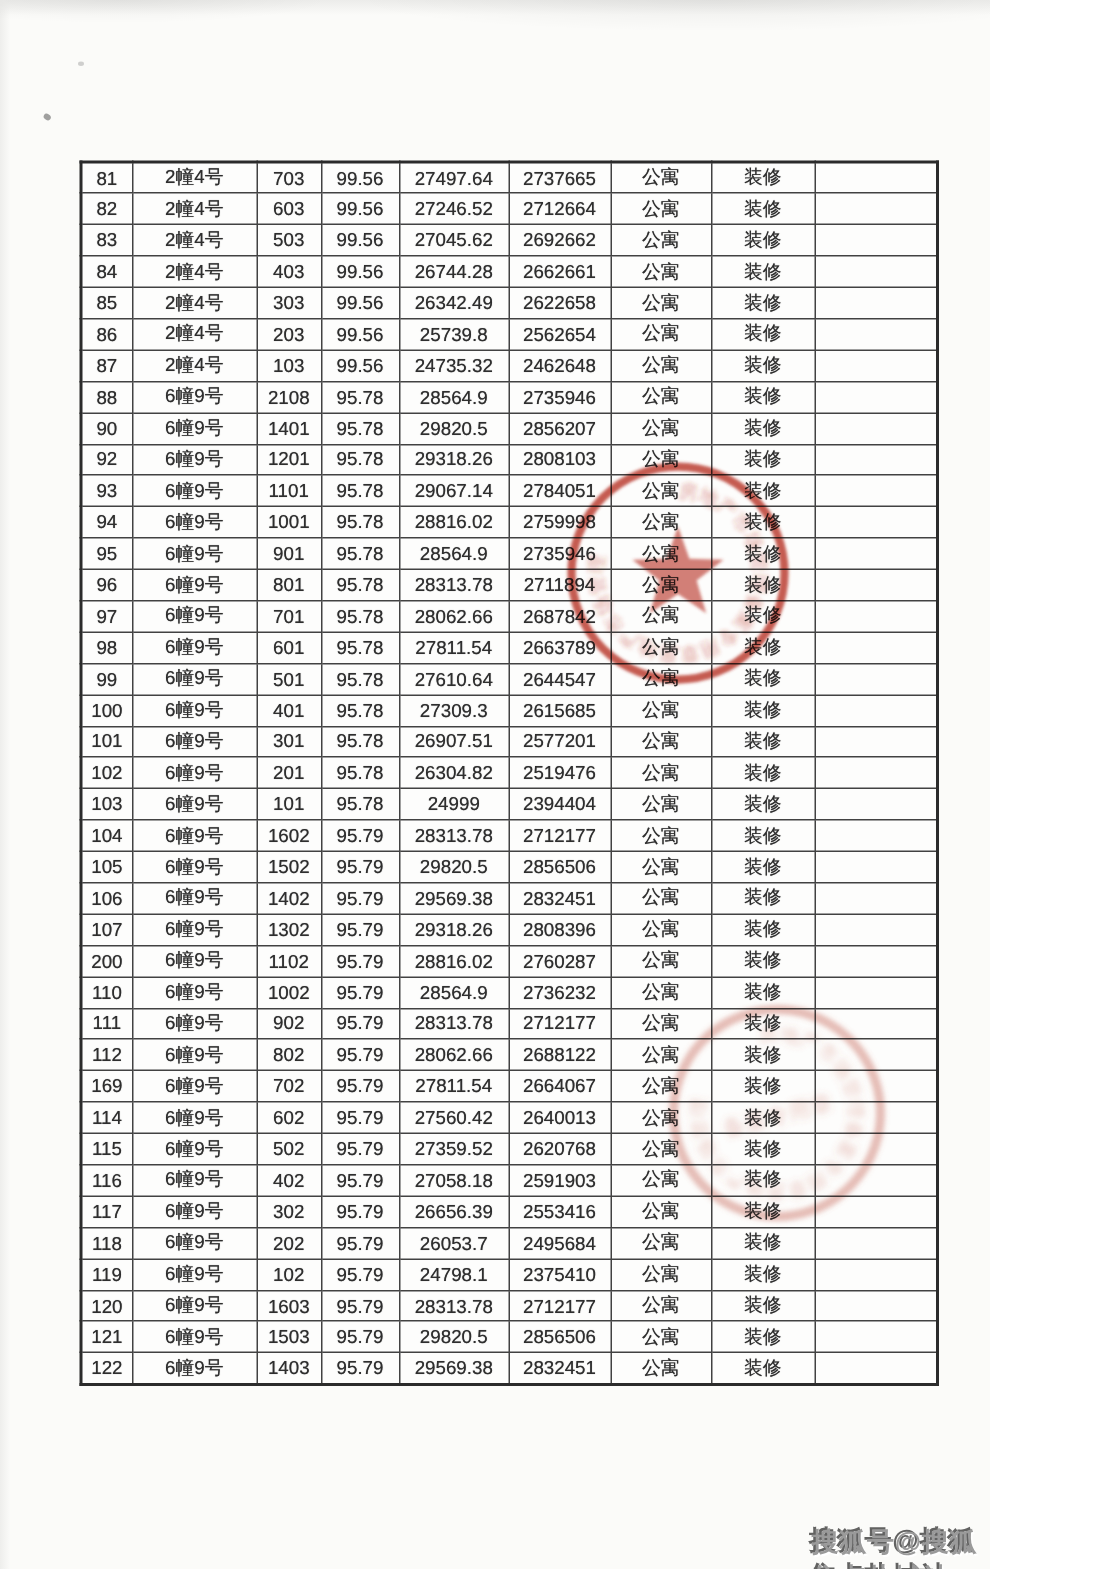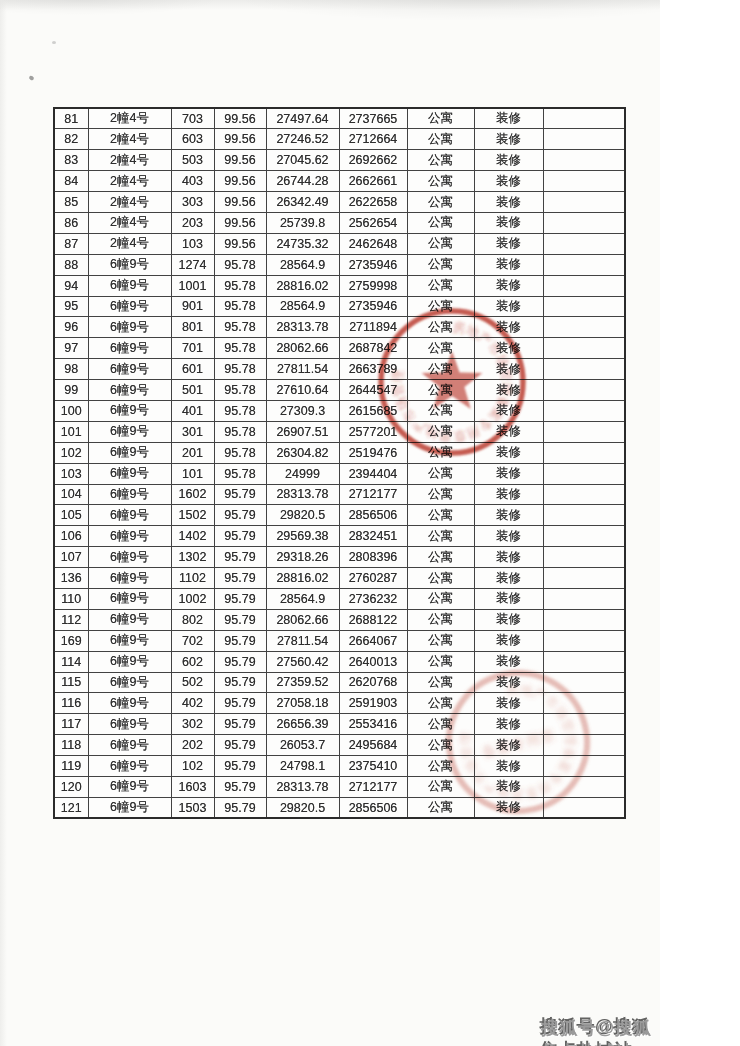--- a/index.html
+++ b/index.html
@@ -136,29 +136,62 @@
           <td>99.56</td>
           <td>24735.32</td>
           <td>2462648</td>
           <td>公寓</td>
           <td>装修</td>
           <td></td>
         </tr>
         <tr>
           <td>88</td>
           <td>6幢9号</td>
-          <td>1274</td>
+          <td>2108</td>
           <td>95.78</td>
           <td>28564.9</td>
           <td>2735946</td>
           <td>公寓</td>
           <td>装修</td>
           <td></td>
         </tr>
         <tr>
+          <td>90</td>
+          <td>6幢9号</td>
+          <td>1401</td>
+          <td>95.78</td>
+          <td>29820.5</td>
+          <td>2856207</td>
+          <td>公寓</td>
+          <td>装修</td>
+          <td></td>
+        </tr>
+        <tr>
+          <td>92</td>
+          <td>6幢9号</td>
+          <td>1201</td>
+          <td>95.78</td>
+          <td>29318.26</td>
+          <td>2808103</td>
+          <td>公寓</td>
+          <td>装修</td>
+          <td></td>
+        </tr>
+        <tr>
+          <td>93</td>
+          <td>6幢9号</td>
+          <td>1101</td>
+          <td>95.78</td>
+          <td>29067.14</td>
+          <td>2784051</td>
+          <td>公寓</td>
+          <td>装修</td>
+          <td></td>
+        </tr>
+        <tr>
           <td>94</td>
           <td>6幢9号</td>
           <td>1001</td>
           <td>95.78</td>
           <td>28816.02</td>
           <td>2759998</td>
           <td>公寓</td>
           <td>装修</td>
           <td></td>
         </tr>
@@ -299,21 +332,21 @@
           <td>6幢9号</td>
           <td>1302</td>
           <td>95.79</td>
           <td>29318.26</td>
           <td>2808396</td>
           <td>公寓</td>
           <td>装修</td>
           <td></td>
         </tr>
         <tr>
-          <td>136</td>
+          <td>200</td>
           <td>6幢9号</td>
           <td>1102</td>
           <td>95.79</td>
           <td>28816.02</td>
           <td>2760287</td>
           <td>公寓</td>
           <td>装修</td>
           <td></td>
         </tr>
         <tr>
@@ -321,20 +354,31 @@
           <td>6幢9号</td>
           <td>1002</td>
           <td>95.79</td>
           <td>28564.9</td>
           <td>2736232</td>
           <td>公寓</td>
           <td>装修</td>
           <td></td>
         </tr>
         <tr>
+          <td>111</td>
+          <td>6幢9号</td>
+          <td>902</td>
+          <td>95.79</td>
+          <td>28313.78</td>
+          <td>2712177</td>
+          <td>公寓</td>
+          <td>装修</td>
+          <td></td>
+        </tr>
+        <tr>
           <td>112</td>
           <td>6幢9号</td>
           <td>802</td>
           <td>95.79</td>
           <td>28062.66</td>
           <td>2688122</td>
           <td>公寓</td>
           <td>装修</td>
           <td></td>
         </tr>
@@ -426,20 +470,31 @@
           <td>装修</td>
           <td></td>
         </tr>
         <tr>
           <td>121</td>
           <td>6幢9号</td>
           <td>1503</td>
           <td>95.79</td>
           <td>29820.5</td>
           <td>2856506</td>
+          <td>公寓</td>
+          <td>装修</td>
+          <td></td>
+        </tr>
+        <tr>
+          <td>122</td>
+          <td>6幢9号</td>
+          <td>1403</td>
+          <td>95.79</td>
+          <td>29569.38</td>
+          <td>2832451</td>
           <td>公寓</td>
           <td>装修</td>
           <td></td>
         </tr>
       </tbody>
   </table>
 
   <div class="stamp stamp-1">
     <svg width="170" height="170" viewBox="0 0 170 170">
       <defs>

